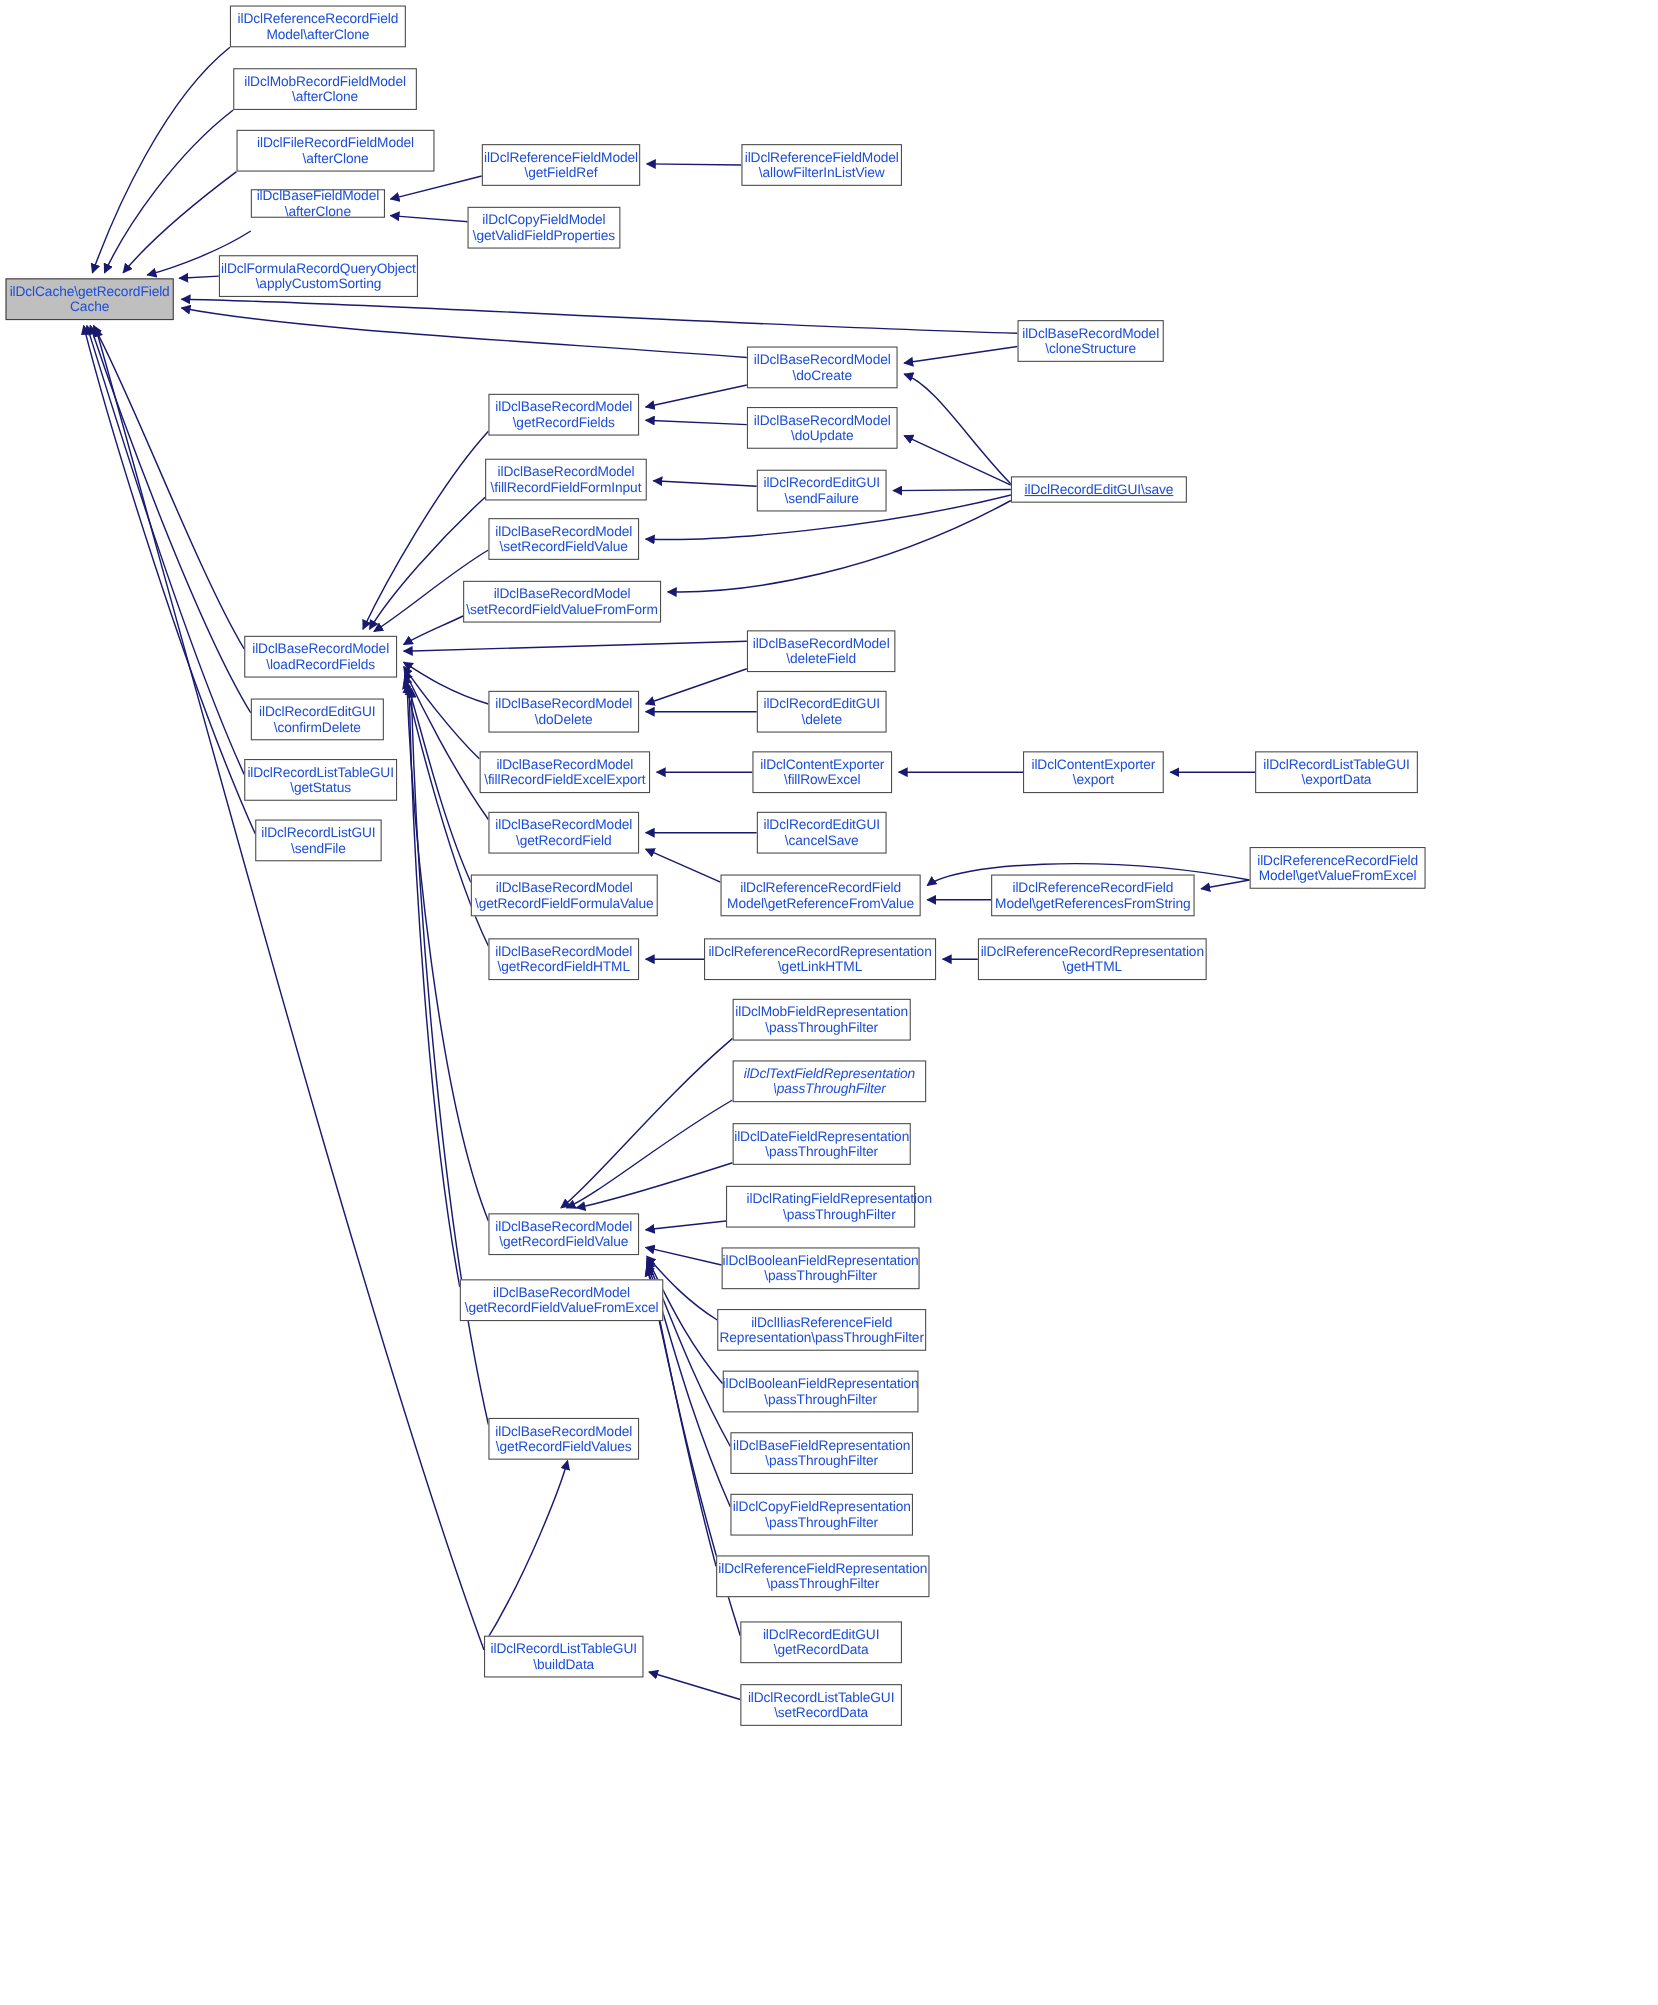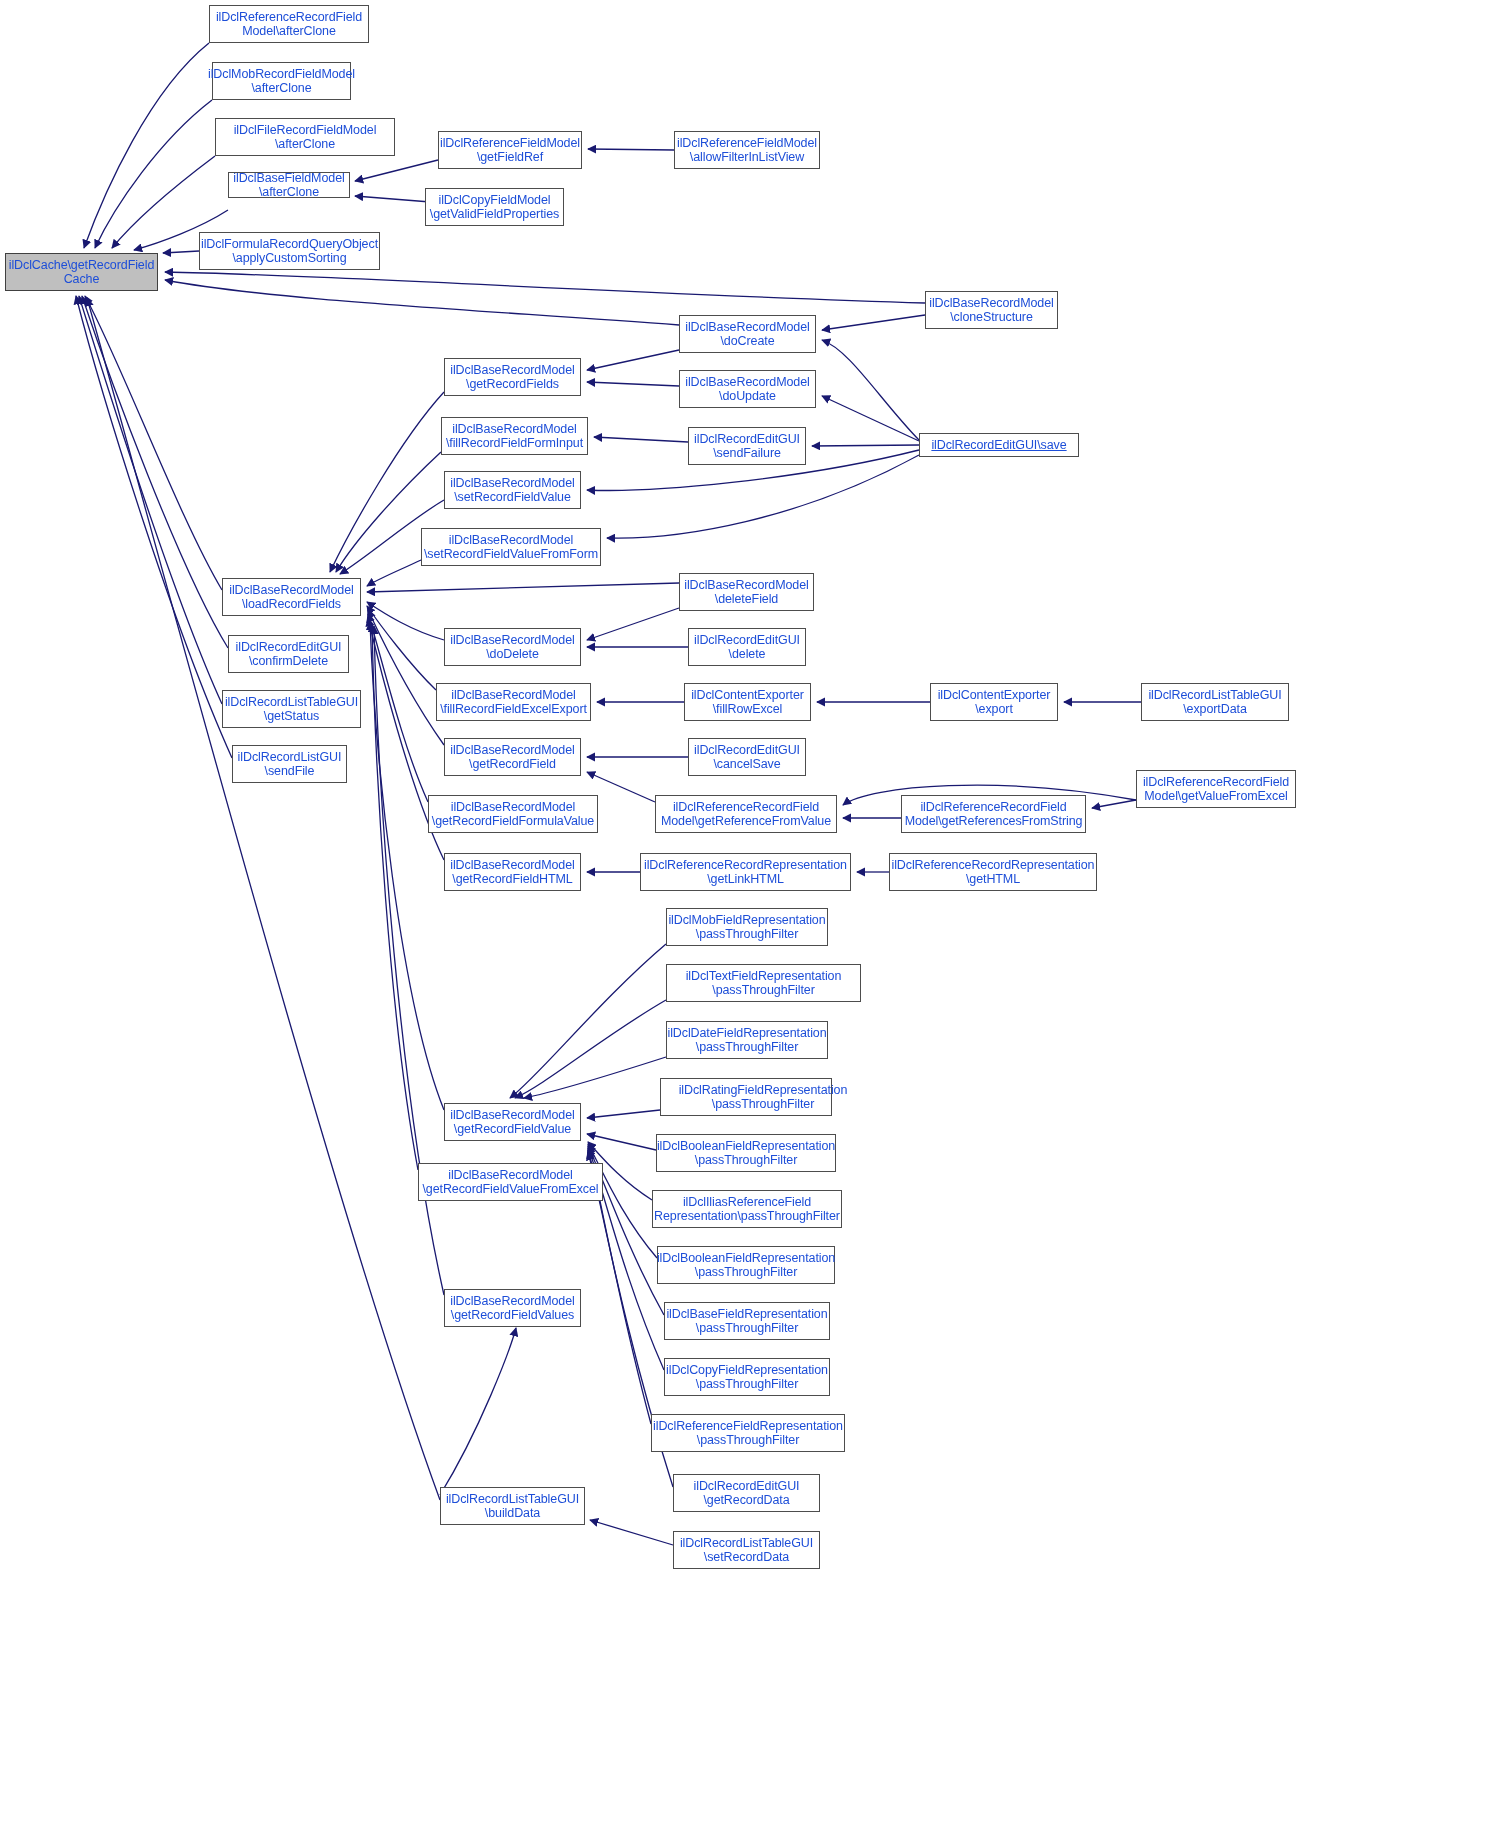--- a/index.html
+++ b/index.html
@@ -117,21 +117,21 @@
         <path d="M 440,1500 C 330,1200 150,520 87,298" marker-end="url(#arrow)"></path>
         <path d="M 440,1495 C 480,1430 510,1350 516,1328" marker-end="url(#arrow)"></path>
         <path d="M 673,1545 L 590,1520" marker-end="url(#arrow)"></path>
       </g>
   </svg>
   <div id="node-layer">
       <div class="node root" style="left: 5px; top: 253px; width: 153px; height: 38px;">ilDclCache\getRecordField
 Cache</div>
       <div class="node" style="left: 209px; top: 5px; width: 160px; height: 38px;">ilDclReferenceRecordField
 Model\afterClone</div>
-      <div class="node" style="left: 212px; top: 62px; width: 139px; height: 38px;">ilDclMobRecordFieldModel
+      <div class="node" style="left: 212px; top: 62px; width: 167px; height: 38px;">ilDclMobRecordFieldModel
 \afterClone</div>
       <div class="node" style="left: 215px; top: 118px; width: 180px; height: 38px;">ilDclFileRecordFieldModel
 \afterClone</div>
       <div class="node" style="left: 228px; top: 172px; width: 122px; height: 26px;">ilDclBaseFieldModel
 \afterClone</div>
       <div class="node" style="left: 199px; top: 232px; width: 181px; height: 38px;">ilDclFormulaRecordQueryObject
 \applyCustomSorting</div>
       <div class="node" style="left: 438px; top: 131px; width: 144px; height: 38px;">ilDclReferenceFieldModel
 \getFieldRef</div>
       <div class="node" style="left: 425px; top: 188px; width: 139px; height: 38px;">ilDclCopyFieldModel
@@ -190,21 +190,21 @@
       <div class="node" style="left: 901px; top: 795px; width: 185px; height: 38px;">ilDclReferenceRecordField
 Model\getReferencesFromString</div>
       <div class="node" style="left: 444px; top: 853px; width: 137px; height: 38px;">ilDclBaseRecordModel
 \getRecordFieldHTML</div>
       <div class="node" style="left: 640px; top: 853px; width: 211px; height: 38px;">ilDclReferenceRecordRepresentation
 \getLinkHTML</div>
       <div class="node" style="left: 889px; top: 853px; width: 208px; height: 38px;">ilDclReferenceRecordRepresentation
 \getHTML</div>
       <div class="node" style="left: 666px; top: 908px; width: 162px; height: 38px;">ilDclMobFieldRepresentation
 \passThroughFilter</div>
-      <div class="node" style="left: 666px; top: 964px; width: 195px; height: 38px;">ilDclTextFieldRepresentation
+      <div class="node" style="left: 666px; top: 964px; width: 176px; height: 38px; font-style: italic;">ilDclTextFieldRepresentation
 \passThroughFilter</div>
       <div class="node" style="left: 666px; top: 1021px; width: 162px; height: 38px;">ilDclDateFieldRepresentation
 \passThroughFilter</div>
       <div class="node" style="left: 660px; top: 1078px; width: 172px; height: 38px; padding-left: 34px;">ilDclRatingFieldRepresentation
 \passThroughFilter</div>
       <div class="node" style="left: 656px; top: 1134px; width: 180px; height: 38px;">ilDclBooleanFieldRepresentation
 \passThroughFilter</div>
       <div class="node" style="left: 444px; top: 1103px; width: 137px; height: 38px;">ilDclBaseRecordModel
 \getRecordFieldValue</div>
       <div class="node" style="left: 652px; top: 1190px; width: 190px; height: 38px;">ilDclIliasReferenceField

